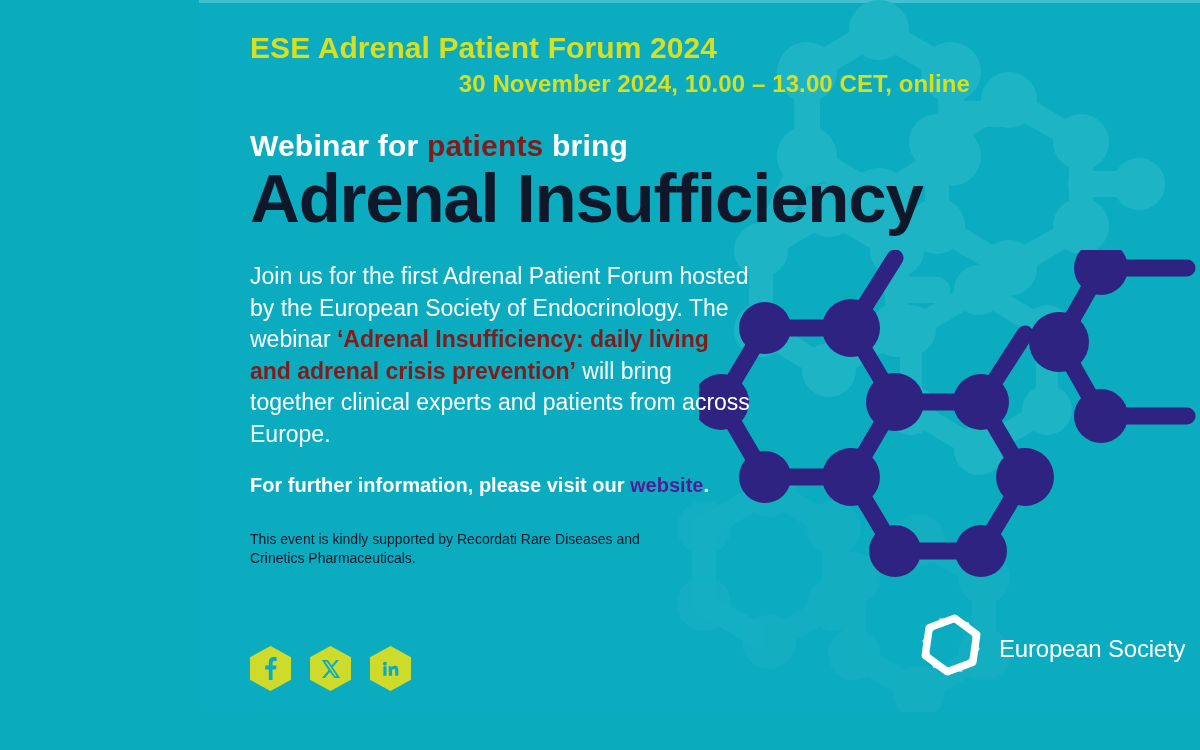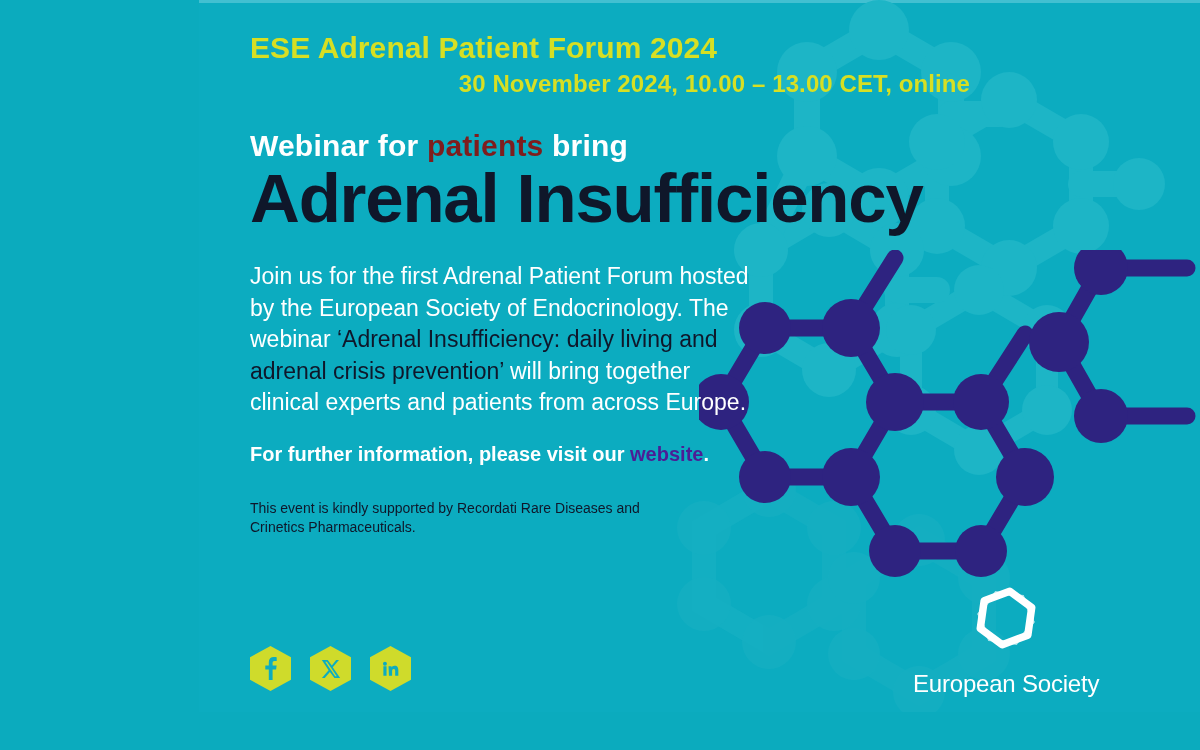--- a/index.html
+++ b/index.html
@@ -78,21 +78,21 @@
   }
 
   #body-copy {
     margin-top:24px;
     width:500px;
     font-size:23px;
     line-height:31.5px;
     color:#ffffff;
     font-weight:400;
   }
-  #body-copy .quoted { color:#0f172a; font-weight:400; }
+  #body-copy .quoted { color:#7f1d1d; font-weight:700; }
 
   #cta-line {
     margin-top:24px;
     font-size:20px;
     font-weight:700;
     color:#ffffff;
   }
   #cta-line .link { color:#4c1d95; }
 
   #support-note {
@@ -124,22 +124,22 @@
     position:relative; z-index:2;
     color:#0CACC0;
     font-weight:700;
     line-height:1;
     display:flex; align-items:center; justify-content:center;
   }
 
   
   #ese-logo {
     position:absolute;
-    left:714px; top:582px;
-    display:flex; align-items:center; gap:10px;flex-direction:column;
+    left:714px; top:609px;
+    display:flex; align-items:center; gap:10px;
   }
   #ese-wordmark {
     color:#ffffff;
     line-height:1.02;
   }
   #ese-line1 { font-size:24px; font-weight:400; letter-spacing:-.2px; }
   #ese-line2 { font-size:24px; letter-spacing:-.2px; }
   #ese-line2 .thin { font-weight:400; }
   #ese-line2 .bold { font-weight:700; }
 </style>

